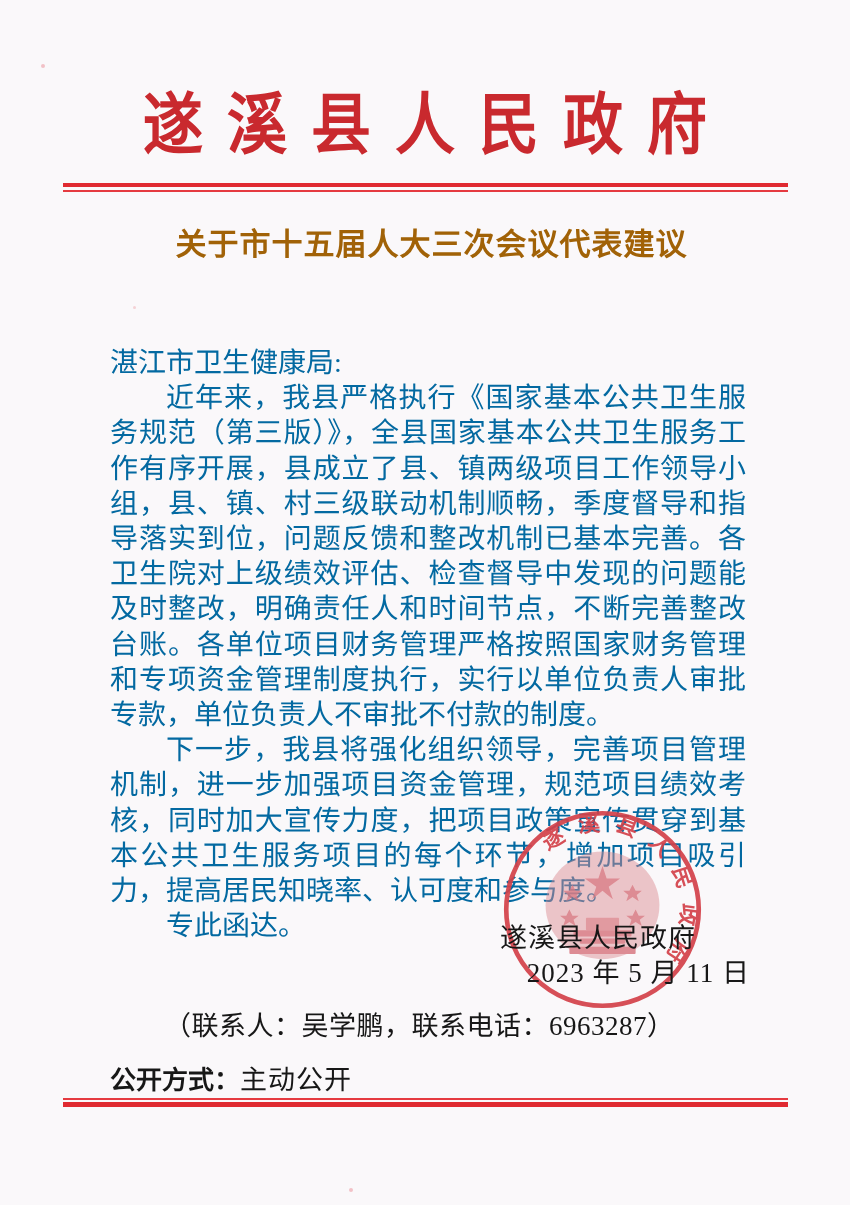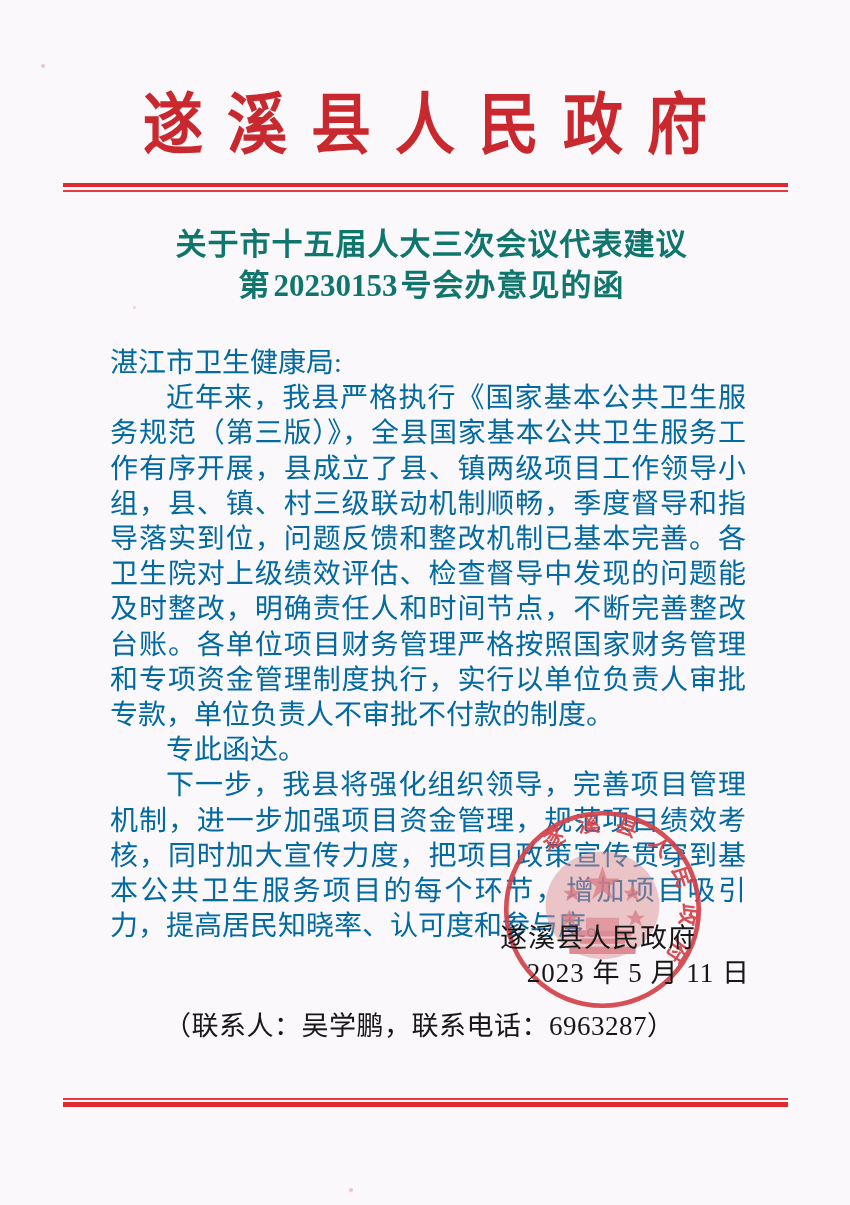--- a/index.html
+++ b/index.html
@@ -77,21 +77,21 @@
   .doc-title {
     position: absolute;
     left: 118px;
     right: 105px;
     top: 224px;
     text-align: center;
     font-family: "Liberation Serif", "DejaVu Serif", serif;
     font-weight: bold;
     font-size: 31px;
     line-height: 41px;
-    color: #0f766e;
+    color: #a16207;
     letter-spacing: 1px;
   }
   .doc-title .num { letter-spacing: 0; padding: 0 3px; }
 
   
   .body-block {
     position: absolute;
     left: 110px;
     width: 636px;
     top: 345px;
@@ -195,30 +195,27 @@
     <div class="letterhead-title">遂溪县人民政府</div>
   </div>
 
   <div class="rule-top">
     <div class="bar-thick"></div>
     <div class="bar-thin"></div>
   </div>
 
   <div class="doc-title">
     <div>关于市十五届人大三次会议代表建议</div>
-    <div>
-      <span>第</span><span class="num">20230153</span><span>号会办意见的函</span>
-    </div>
   </div>
 
   <div class="body-block">
     <p class="salutation">湛江市卫生健康局:</p>
     <p class="para">近年来，我县严格执行《国家基本公共卫生服务规范（第三版）》，全县国家基本公共卫生服务工作有序开展，县成立了县、镇两级项目工作领导小组，县、镇、村三级联动机制顺畅，季度督导和指导落实到位，问题反馈和整改机制已基本完善。各卫生院对上级绩效评估、检查督导中发现的问题能及时整改，明确责任人和时间节点，不断完善整改台账。各单位项目财务管理严格按照国家财务管理和专项资金管理制度执行，实行以单位负责人审批专款，单位负责人不审批不付款的制度。</p>
+    <p class="para">下一步，我县将强化组织领导，完善项目管理机制，进一步加强项目资金管理，规范项目绩效考核，同时加大宣传力度，把项目政策宣传贯穿到基本公共卫生服务项目的每个环节，增加项目吸引力，提高居民知晓率、认可度和参与度。</p>
     <p class="para">专此函达。</p>
-    <p class="para">下一步，我县将强化组织领导，完善项目管理机制，进一步加强项目资金管理，规范项目绩效考核，同时加大宣传力度，把项目政策宣传贯穿到基本公共卫生服务项目的每个环节，增加项目吸引力，提高居民知晓率、认可度和参与度。</p>
   </div>
 
   <svg class="seal" viewBox="0 0 200 200">
     <defs>
       <path id="rimPath" d="M 100,100 m -76,0 a 76,76 0 1,1 152,0 a 76,76 0 1,1 -152,0"></path>
     </defs>
     <circle cx="100" cy="100" r="93" fill="none" stroke="#d4414a" stroke-width="4.5"></circle>
 
     <g fill="#d97d85" opacity=".95">
       <ellipse cx="100" cy="96" rx="55" ry="52" fill="#dc8a91" opacity=".55"></ellipse>
@@ -238,19 +235,22 @@
     </text>
   </svg>
 
   <div class="signature">
     <div class="sign-org">遂溪县人民政府</div>
     <div class="sign-date">2023 年 5 月 11 日</div>
   </div>
 
   <div class="contact">（联系人：吴学鹏，联系电话：6963287）</div>
 
+  <div class="disclosure">
+    <span class="label">公开方式：</span><span class="value">主动公开</span>
+  </div>
 
   <div class="rule-bottom">
     <div class="bar-thin"></div>
     <div class="bar-thick"></div>
   </div>
 
 </div>
 
 </body></html>

